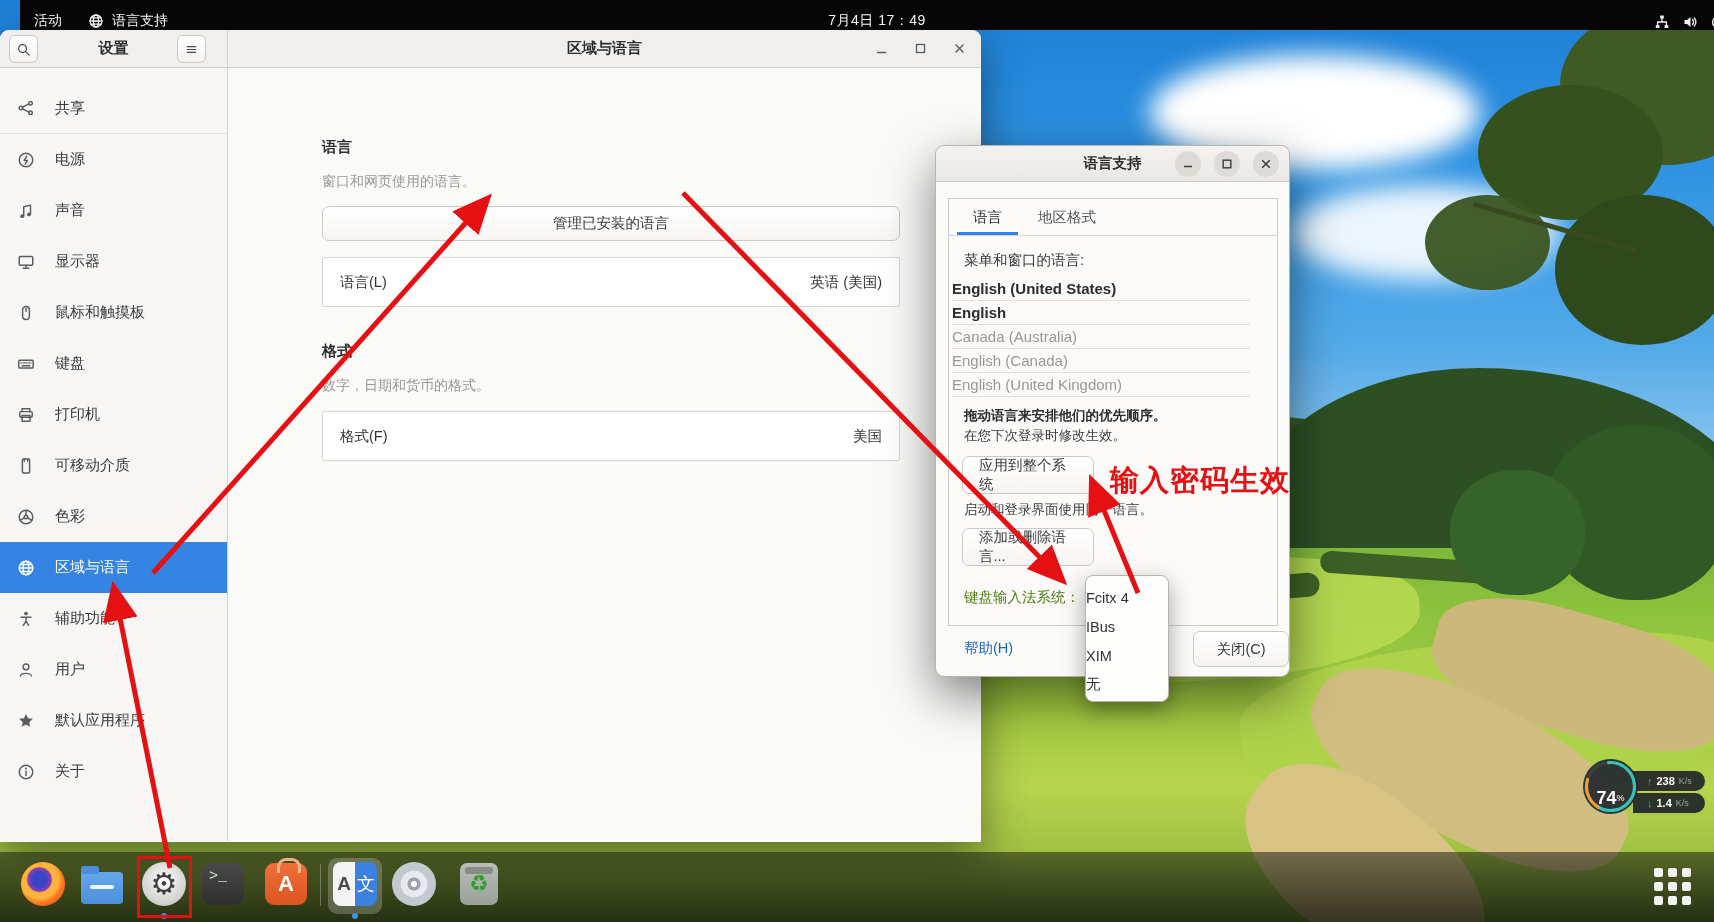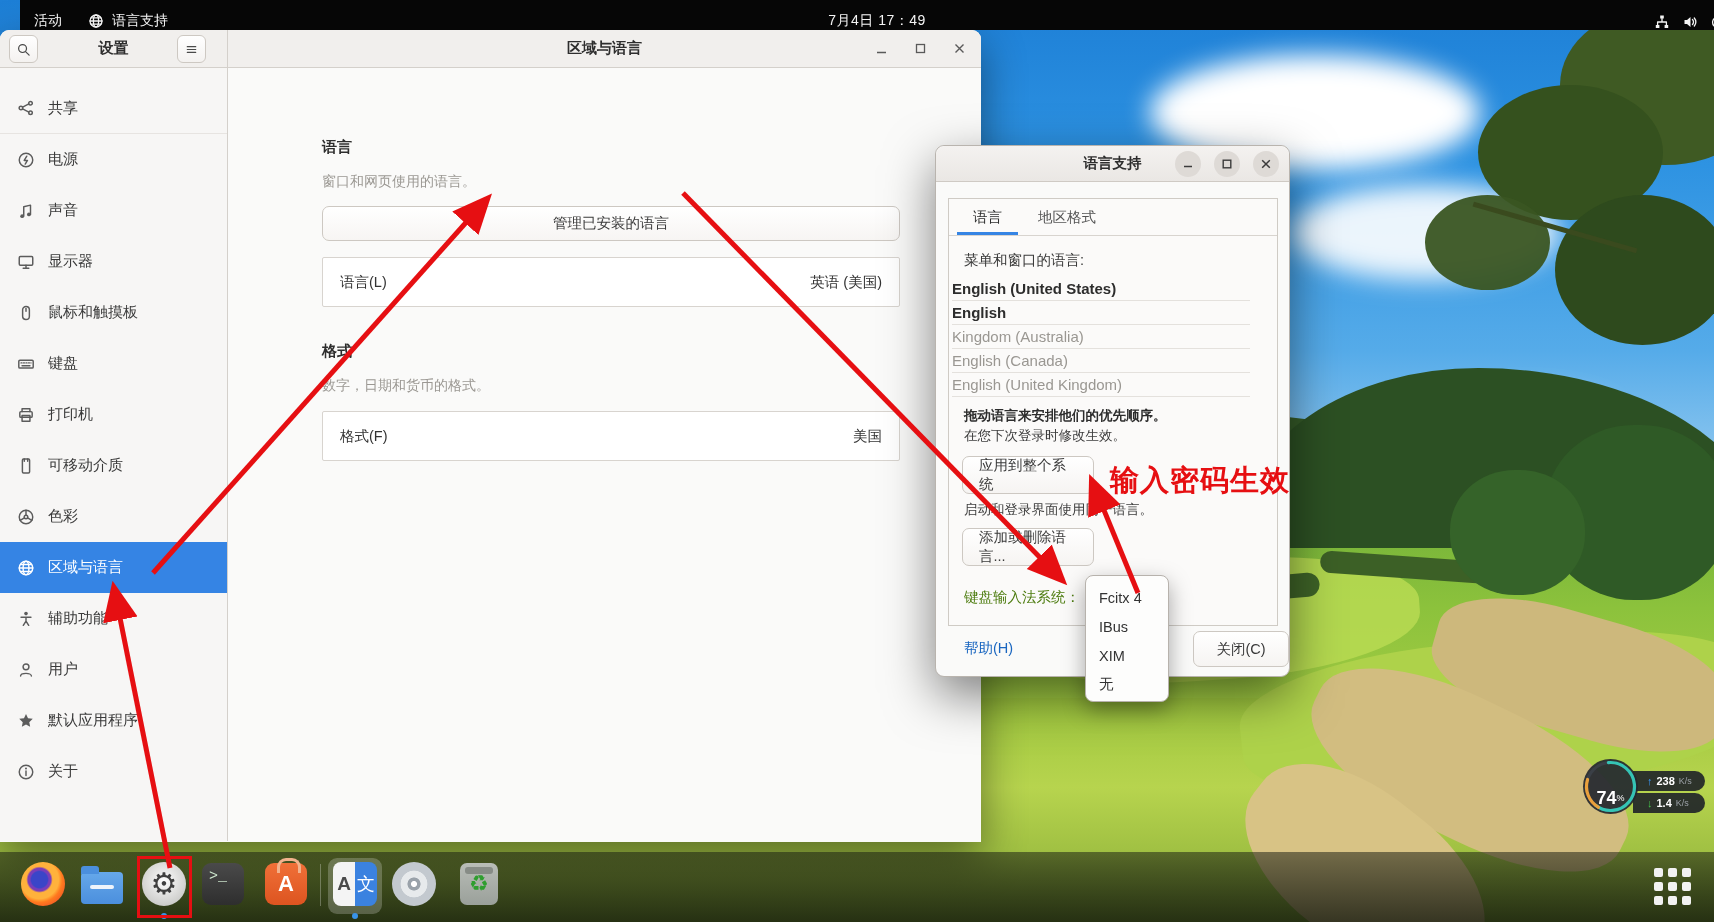--- a/index.html
+++ b/index.html
@@ -37,21 +37,21 @@
   .swh-main{flex:1;position:relative;display:flex;align-items:center;justify-content:center;}
   .hbtn{position:absolute;top:5px;width:29px;height:28px;border:1px solid #cdc8c2;border-radius:6px;
     background:linear-gradient(#fff,#f4f2f0);display:flex;align-items:center;justify-content:center;color:#4a4a4a;}
   .hbtn svg{width:15px;height:15px;}
   .wtitle{font-weight:bold;font-size:15px;color:#2e2e2e;}
   .wctrls{position:absolute;right:14px;top:0;height:100%;display:flex;align-items:center;gap:24px;color:#5a5a5a;}
   .wctrls .g{width:15px;height:15px;display:flex;align-items:center;justify-content:center;}
   .wctrls svg{width:13px;height:13px;}
   .sw-body{display:flex;height:773px;}
   .sidebar{width:228px;background:#f7f6f5;border-right:1px solid #d4d0cb;padding-top:15px;}
-  .srow{height:51px;display:flex;align-items:center;gap:13px;padding-left:17px;font-size:15px;color:#3a3a3a;position:relative;}
+  .srow{height:51px;display:flex;align-items:center;gap:20px;padding-left:17px;font-size:15px;color:#3a3a3a;position:relative;}
   .srow.sep{border-bottom:1px solid #e7e4e1;}
   .srow.selected{background:#3584e4;color:#fff;}
   .srow.selected .icon{color:#fff;}
   .panel{flex:1;position:relative;background:#fafaf9;}
   .sec-title{position:absolute;left:94px;font-size:15px;font-weight:bold;color:#2e2e2e;}
   .sec-sub{position:absolute;left:94px;font-size:14px;color:#9b9893;}
   .gbtn{position:absolute;left:94px;width:578px;height:35px;border:1px solid #cdc8c2;border-radius:7px;
     background:linear-gradient(#fff,#f7f5f3);display:flex;align-items:center;justify-content:center;font-size:14.5px;color:#3a3a3a;}
   .grow{position:absolute;left:94px;width:578px;height:50px;border:1px solid #d8d4cf;border-radius:2px;background:#fff;
     display:flex;align-items:center;justify-content:space-between;padding:0 17px;font-size:14.5px;color:#333;}
@@ -74,21 +74,21 @@
     border-bottom:1px solid #e4e1dd;color:#9a9792;}
   .langrow.inst{color:#2d2d2d;font-weight:bold;}
   .dbtn{position:absolute;height:38px;border:1px solid #cdc8c2;border-radius:7px;background:linear-gradient(#fff,#f6f4f2);
     display:flex;align-items:center;justify-content:center;font-size:14.5px;color:#3a3a3a;padding:0 16px;}
   .helplink{position:absolute;left:28px;top:493px;color:#1a66c0;font-size:14.5px;}
   .closebtn{position:absolute;left:257px;top:485px;width:96px;height:36px;}
 
   
   .imepopup{position:absolute;left:1085px;top:575px;width:84px;height:127px;z-index:25;background:#fdfdfc;
     border:1px solid #b7b2ac;border-radius:8px;box-shadow:0 8px 22px rgba(0,0,0,.35);padding-top:7px;}
-  .imeitem{height:29px;display:flex;align-items:center;padding-left:13px;font-size:14.5px;color:#333;}
+  .imeitem{height:29px;display:flex;align-items:center;padding-left:0;font-size:14.5px;color:#333;}
 
   
   .dock{position:absolute;left:0;right:0;top:852px;height:70px;z-index:30;
     background:linear-gradient(180deg,rgba(22,26,17,.52),rgba(14,18,10,.8));display:flex;align-items:center;}
   .ditem{position:absolute;top:9px;width:46px;height:46px;border-radius:10px;display:flex;align-items:center;justify-content:center;}
   .dot{position:absolute;top:61px;width:6px;height:6px;border-radius:50%;background:#3993e8;}
   .docksep{position:absolute;left:320px;top:12px;width:1px;height:42px;background:rgba(255,255,255,.28);}
   .focusbg{position:absolute;left:328px;top:6px;width:54px;height:56px;border-radius:9px;background:rgba(255,255,255,.22);}
   .ff{width:44px;height:44px;border-radius:50%;
      background:radial-gradient(circle at 42% 40%,#3a45c8 0 22%,#7a3db8 26% 31%,#ffb23c 36% 52%,#ff7a1f 62%,#e33b2a 95%);}
@@ -407,21 +407,21 @@
     </div>
     <div class="notebook">
       <div class="tabs">
         <div class="tab active">语言</div>
         <div class="tab">地区格式</div>
       </div>
     </div>
     <div class="dsec" style="left:28px;top:105px;color:#3a3a3a;">菜单和窗口的语言:</div>
     <div class="langrow inst" style="top:131px;">English (United States)</div>
     <div class="langrow inst" style="top:155px;">English</div>
-    <div class="langrow" style="top:179px;">Kingdom (Australia)</div>
+    <div class="langrow" style="top:179px;">Canada (Australia)</div>
     <div class="langrow" style="top:203px;">English (Canada)</div>
     <div class="langrow" style="top:227px;">English (United Kingdom)</div>
     <div class="dsec" style="left:28px;top:261px;font-weight:bold;color:#2d2d2d;font-size:13.5px;">拖动语言来安排他们的优先顺序。</div>
     <div class="dsec" style="left:28px;top:281px;font-size:13.5px;">在您下次登录时修改生效。</div>
     <div class="dbtn" style="left:26px;top:310px;width:132px;">应用到整个系统</div>
     <div class="dsec" style="left:28px;top:355px;font-size:13.5px;">启动和登录界面使用同一语言。</div>
     <div class="dbtn" style="left:26px;top:382px;width:132px;">添加或删除语言...</div>
     <div class="dsec" style="left:28px;top:442px;color:#4d7c0f;">键盘输入法系统：</div>
     <div class="helplink">帮助(H)</div>
     <div class="dbtn closebtn">关闭(C)</div>

